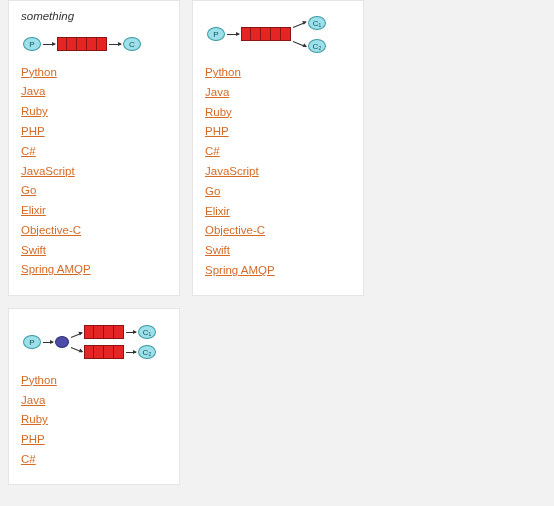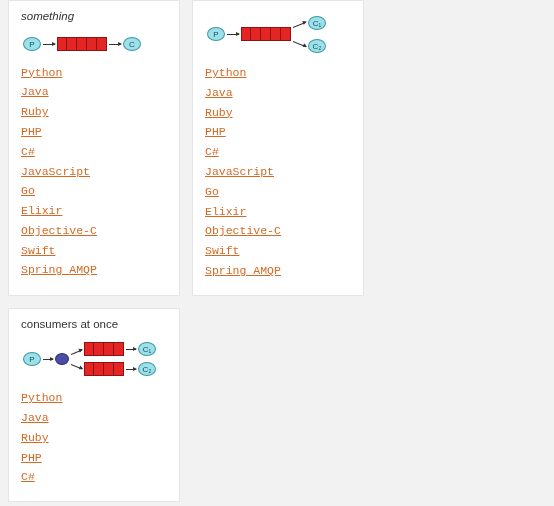--- a/index.html
+++ b/index.html
@@ -44,21 +44,20 @@
   }
   .lang-list li {
     margin: 0 0 5px 0;
     line-height: 1.2;
   }
   .lang-list a {
     color: #d56a25;
     text-decoration: underline;
     font-size: 11.5px;
     cursor: pointer;
-    font-family: Liberation Mono, monospace;
   }
   
   .diagram {
     width: 100%;
     height: 48px;
     position: relative;
     margin: 4px 0 6px 0;
   }
   .node-p {
     position: absolute;
@@ -179,21 +178,20 @@
         <li><a>JavaScript</a></li>
         <li><a>Go</a></li>
         <li><a>Elixir</a></li>
         <li><a>Objective-C</a></li>
         <li><a>Swift</a></li>
         <li><a>Spring AMQP</a></li>
       </ul>
   </div>
 
   <div class="card">
-    <div class="desc-line">consumers at once</div>
     <div class="diagram" style="height:44px;">
       <span class="node-p" style="left:2px; top:14px;">P</span>
       <span class="arrow" style="left:22px; top:21px; width:10px;"></span>
       <span class="node-x" style="left:34px; top:15px;"></span>
       <span class="arrow" style="left:50px; top:16px; width:12px; transform:rotate(-22deg); transform-origin:left center;"></span>
       <span class="arrow" style="left:50px; top:26px; width:12px; transform:rotate(22deg); transform-origin:left center;"></span>
       <span class="queue" style="left:63px; top:4px;">
         <span class="seg"></span>
           <span class="seg"></span>
           <span class="seg"></span>

